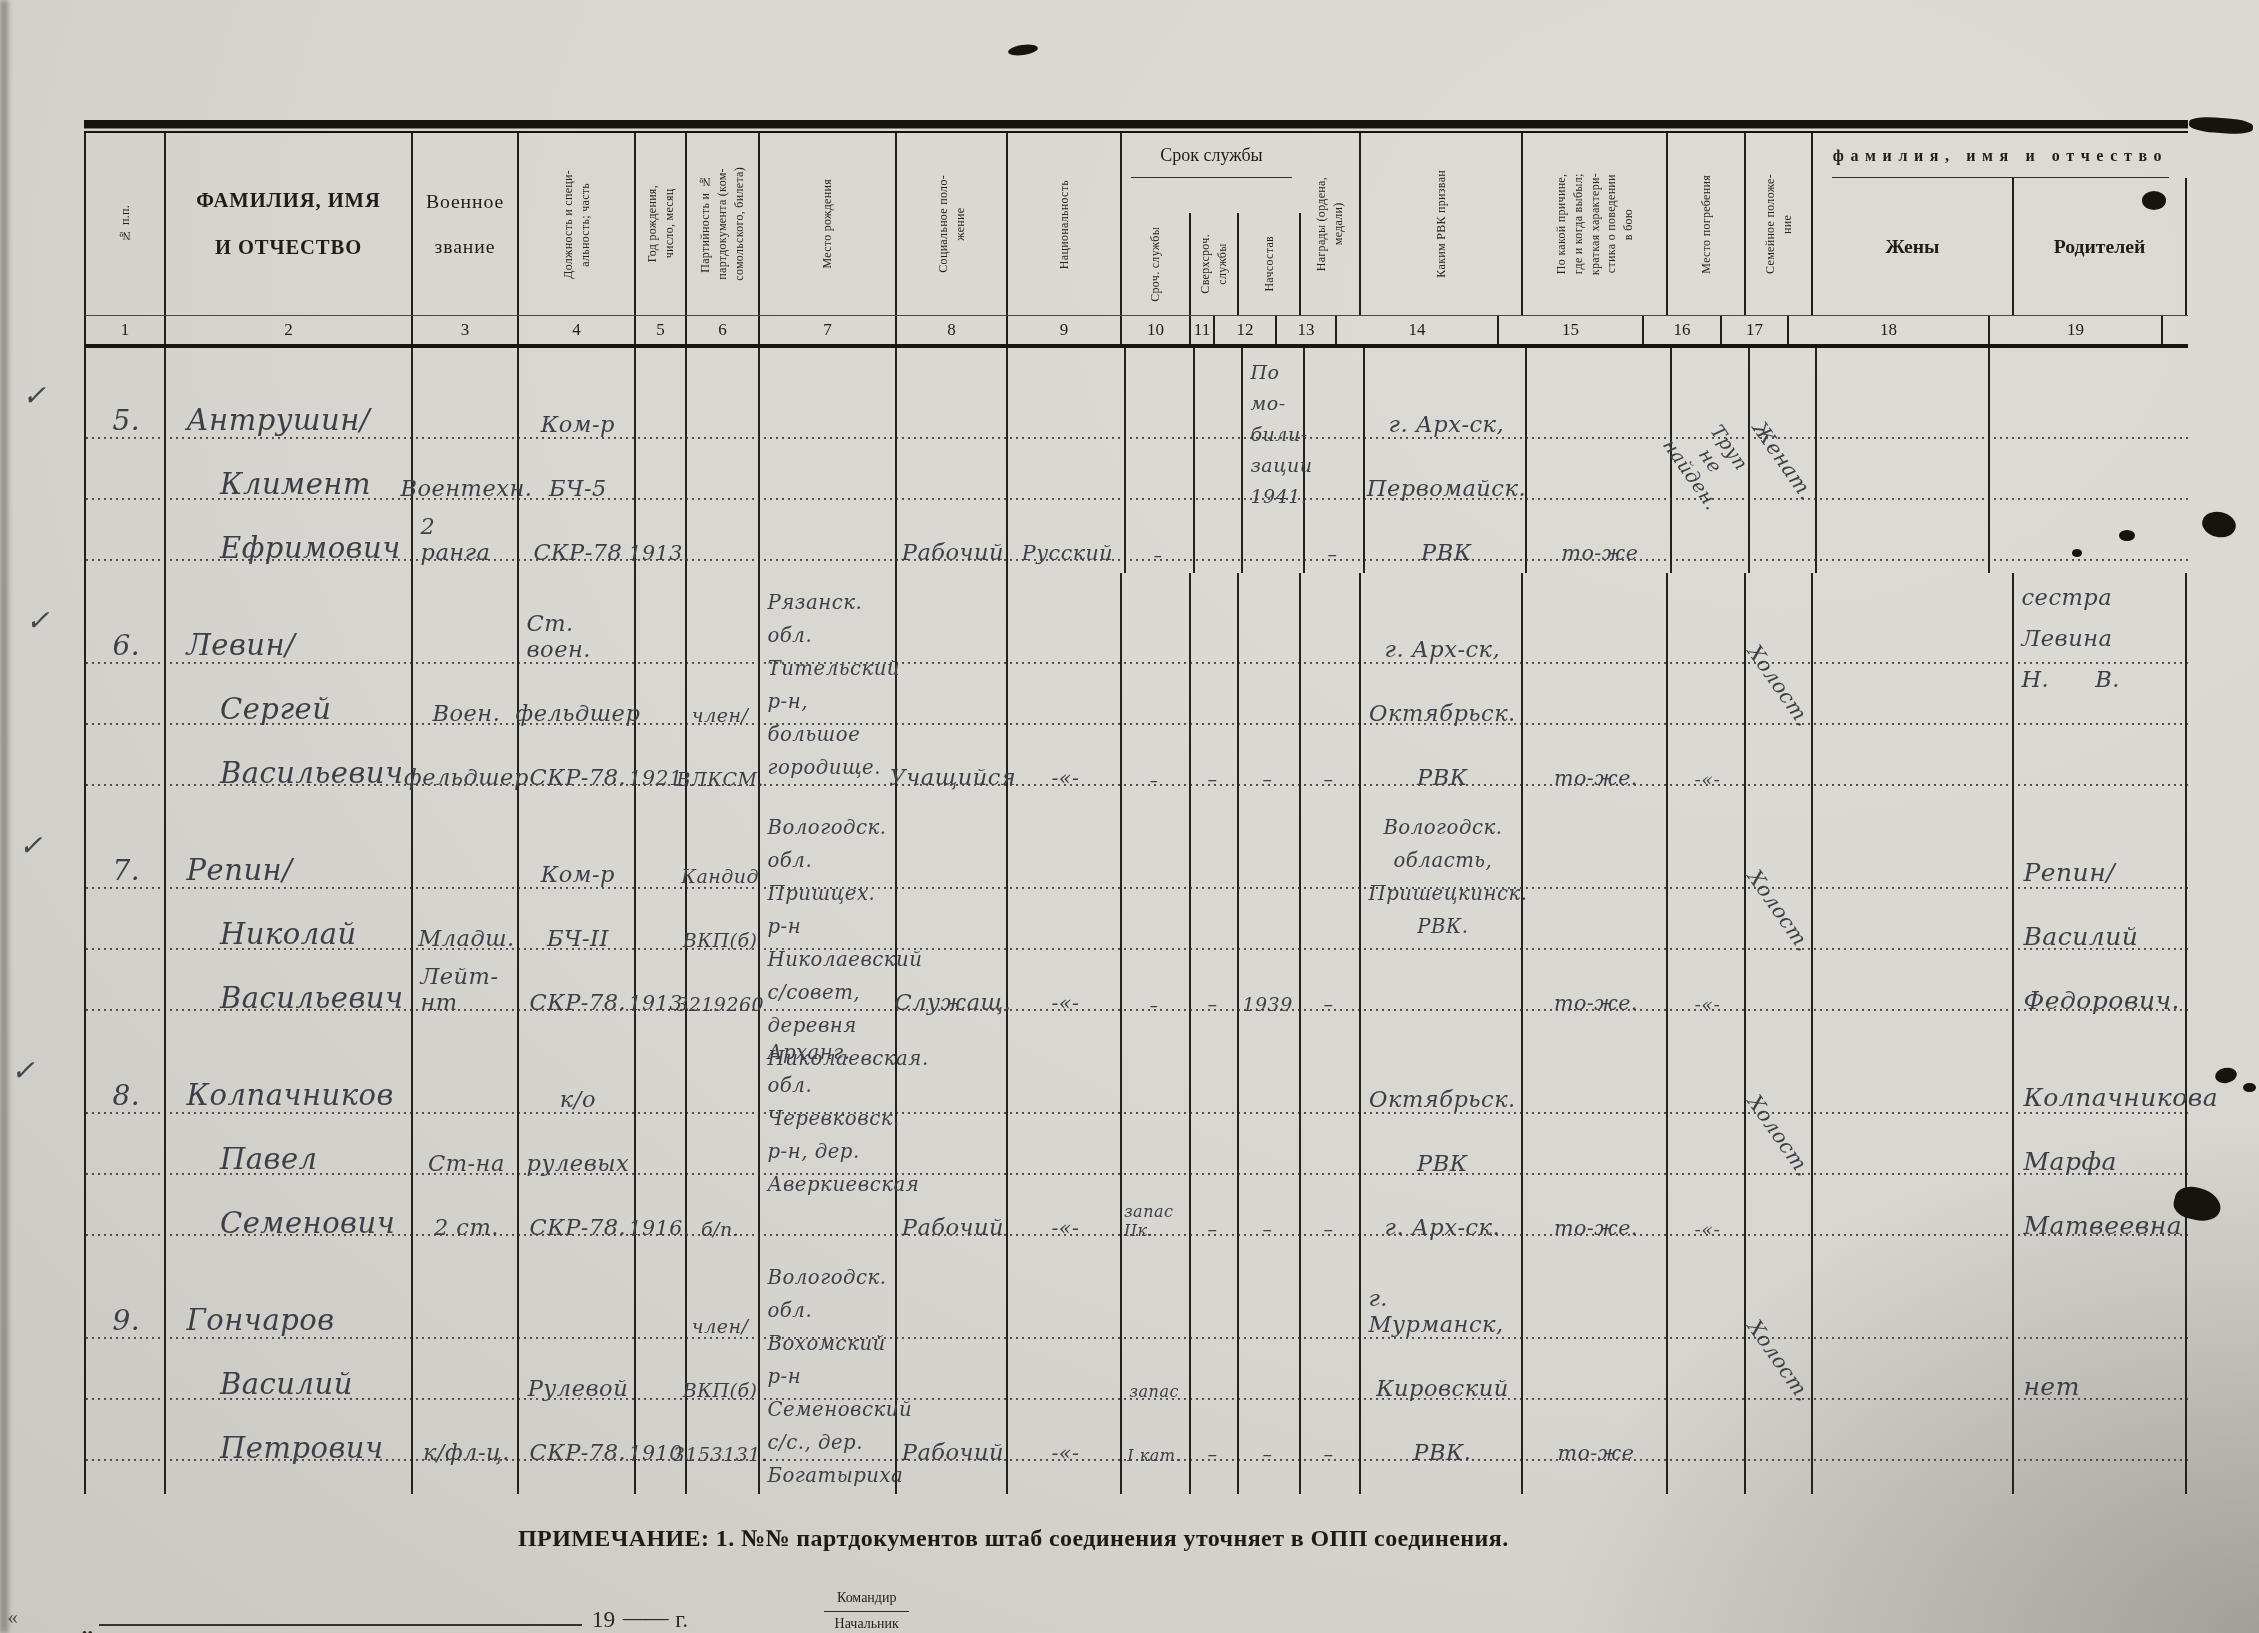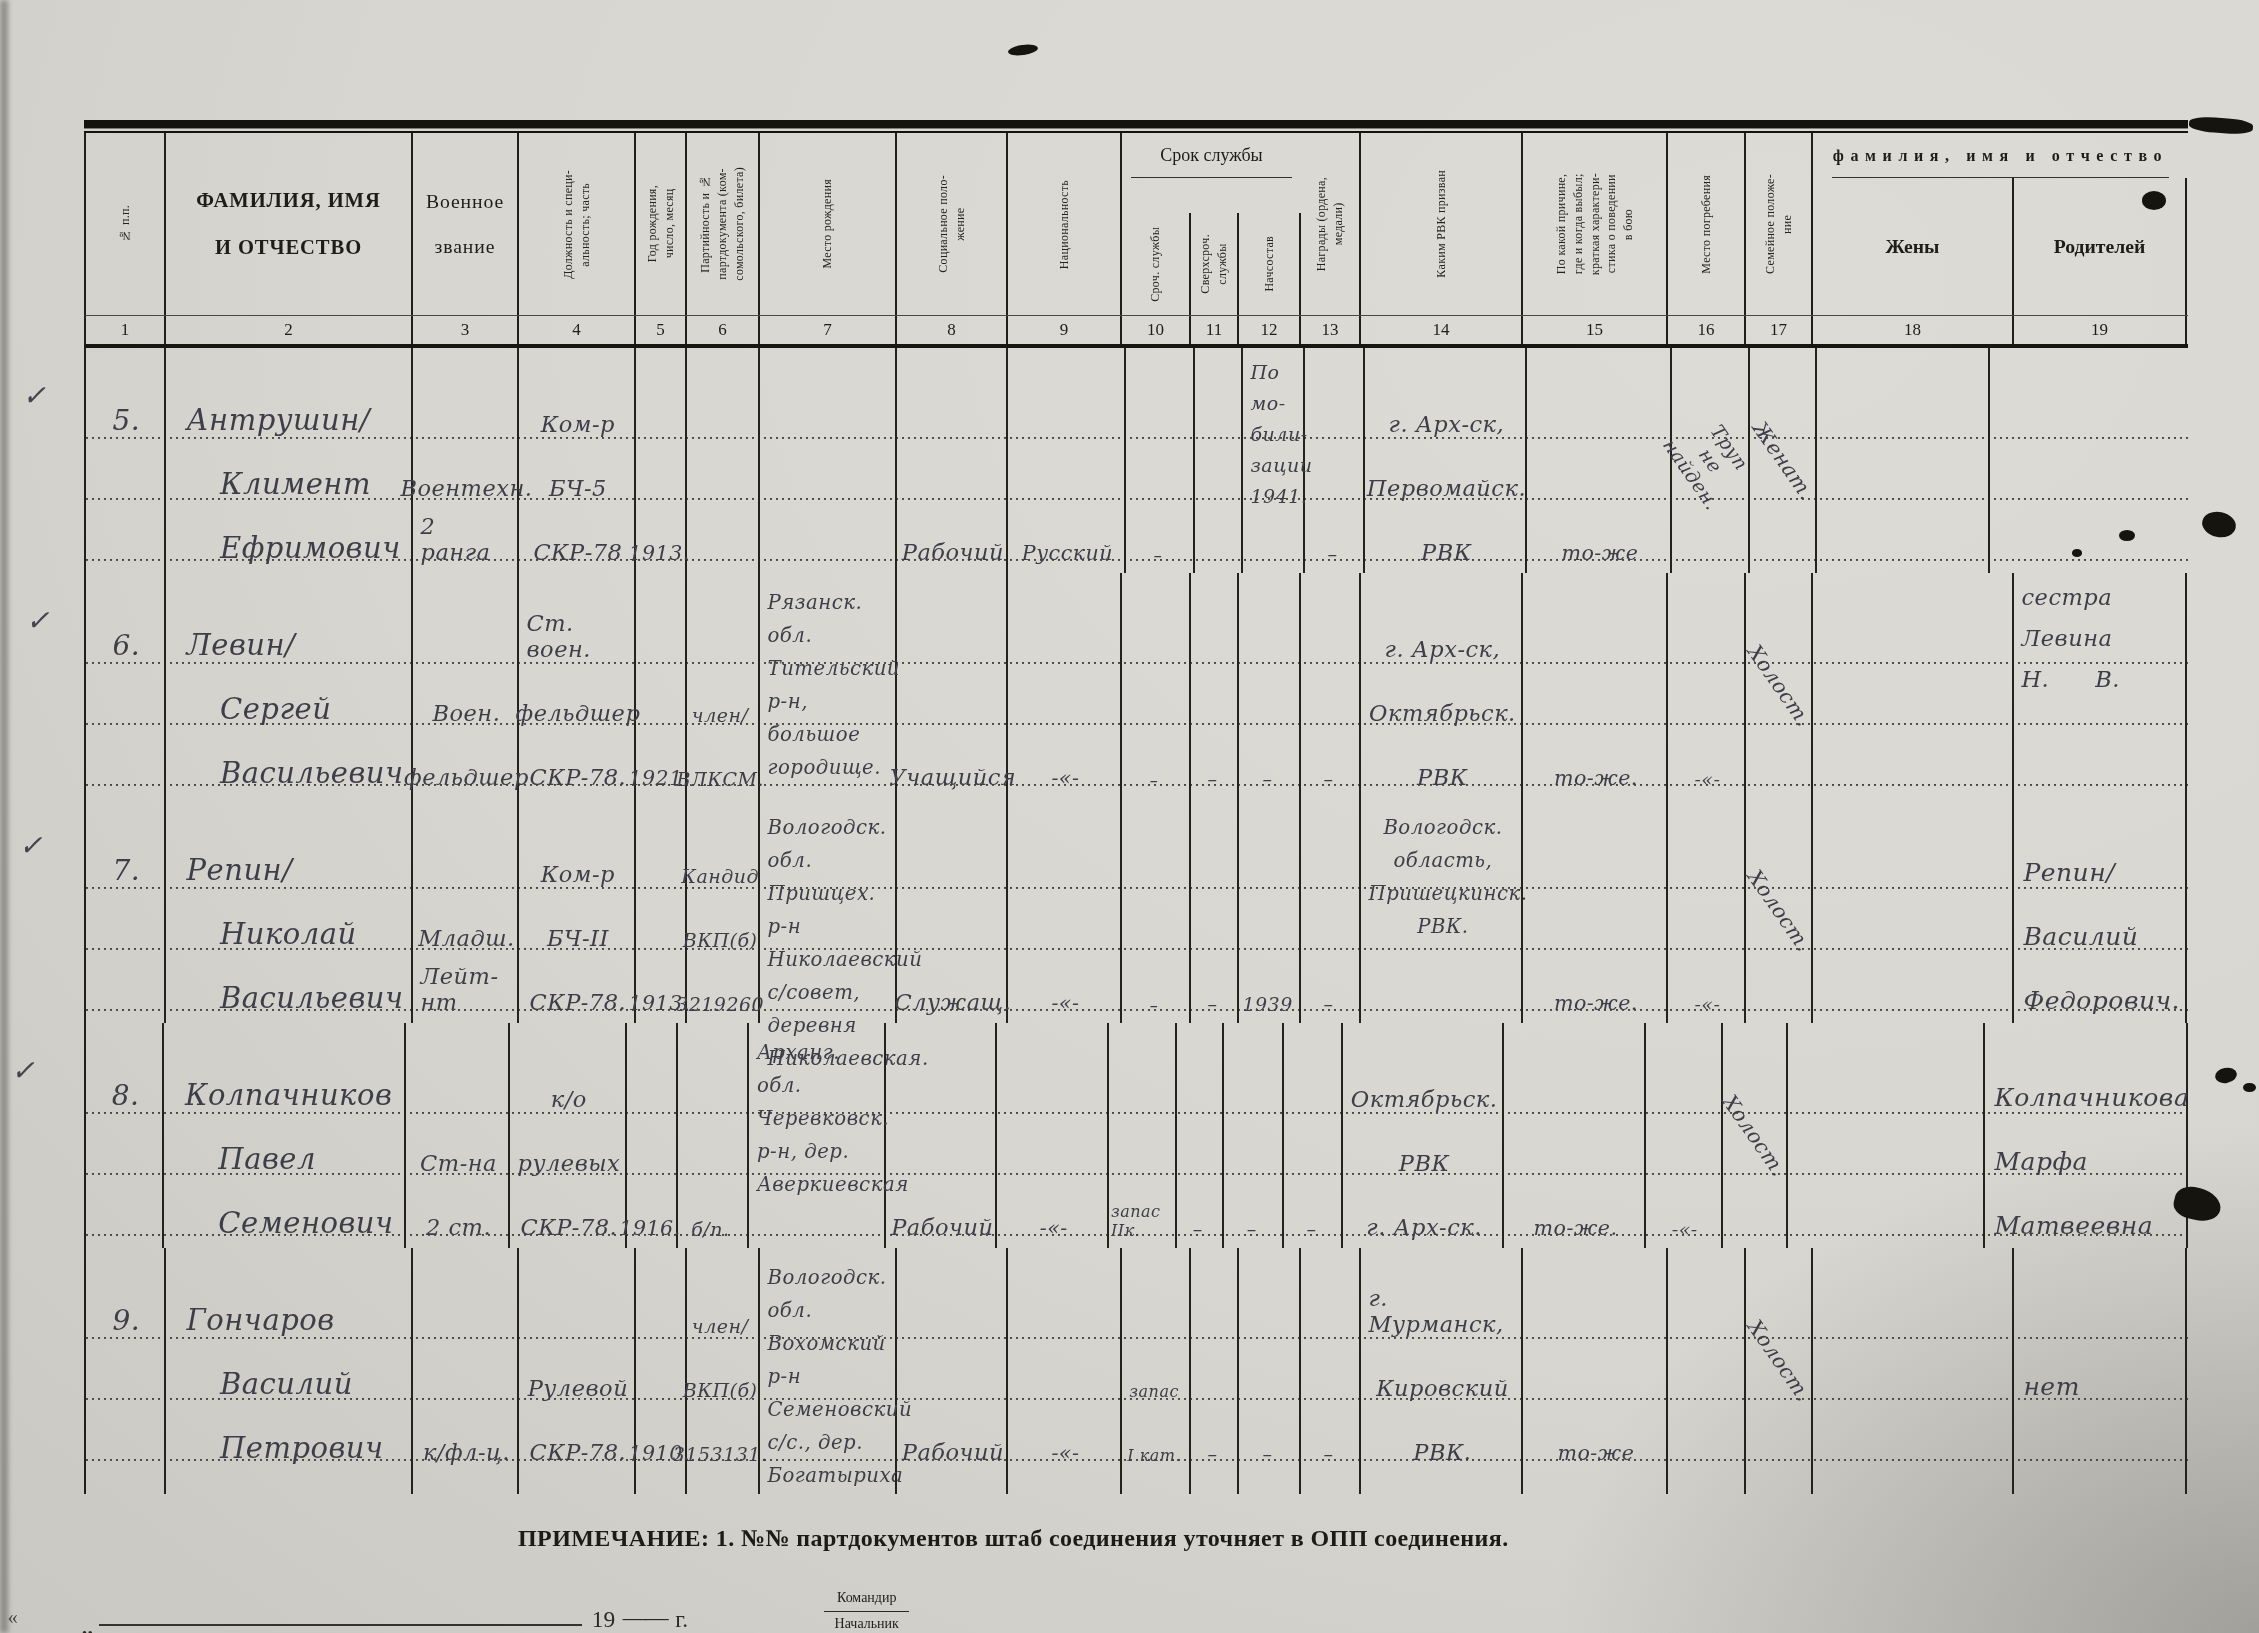--- a/index.html
+++ b/index.html
@@ -183,21 +183,21 @@
         <div class="ncell" style="width: 80px;">1</div>
         <div class="ncell" style="width: 247px;">2</div>
         <div class="ncell" style="width: 106px;">3</div>
         <div class="ncell" style="width: 117px;">4</div>
         <div class="ncell" style="width: 51px;">5</div>
         <div class="ncell" style="width: 73px;">6</div>
         <div class="ncell" style="width: 137px;">7</div>
         <div class="ncell" style="width: 111px;">8</div>
         <div class="ncell" style="width: 114px;">9</div>
         <div class="ncell" style="width: 69px;">10</div>
-        <div class="ncell" style="width: 48px;">11</div>
+        <div class="ncell" style="width: 24px;">11</div>
         <div class="ncell" style="width: 62px;">12</div>
         <div class="ncell" style="width: 60px;">13</div>
         <div class="ncell" style="width: 162px;">14</div>
         <div class="ncell" style="width: 145px;">15</div>
         <div class="ncell" style="width: 78px;">16</div>
         <div class="ncell" style="width: 67px;">17</div>
         <div class="ncell" style="width: 201px;">18</div>
         <div class="ncell" style="width: 173px;">19</div>
       </div>
       <div class="body">
@@ -852,21 +852,21 @@
                 <span class="hw">-«-</span>
               </div>
             </div>
           </div>
           <div class="bcell c17" style="width: 67px;">
             <div class="diag">
               <span class="hw">Холост.</span>
             </div>
           </div>
           <div class="bcell c18" style="width: 201px;"></div>
-          <div class="bcell c19" style="width: 203px;">
+          <div class="bcell c19" style="width: 173px;">
             <div class="slotbox">
               <div class="slot s1">
                 <span class="hw">Колпачникова</span>
               </div>
               <div class="slot">
                 <span class="hw">Марфа</span>
               </div>
               <div class="slot">
                 <span class="hw">Матвеевна</span>
               </div>

